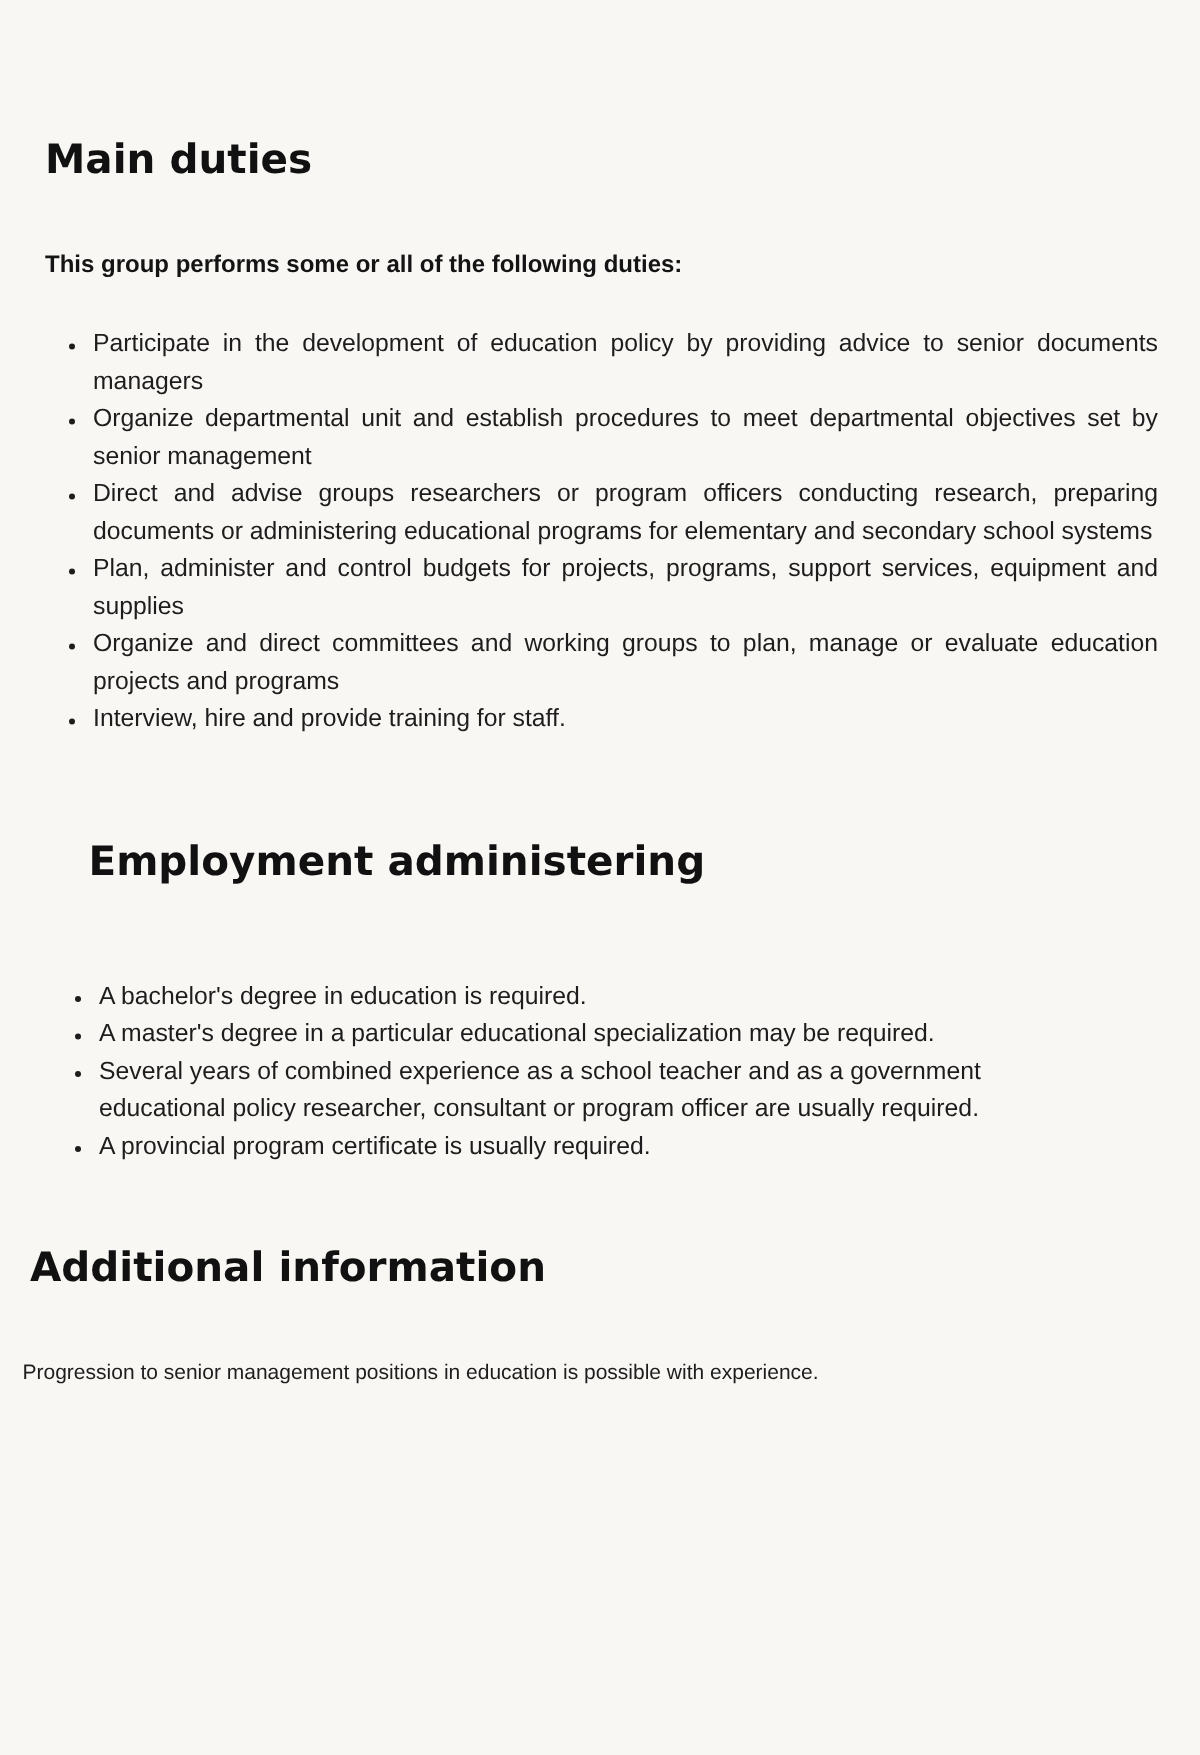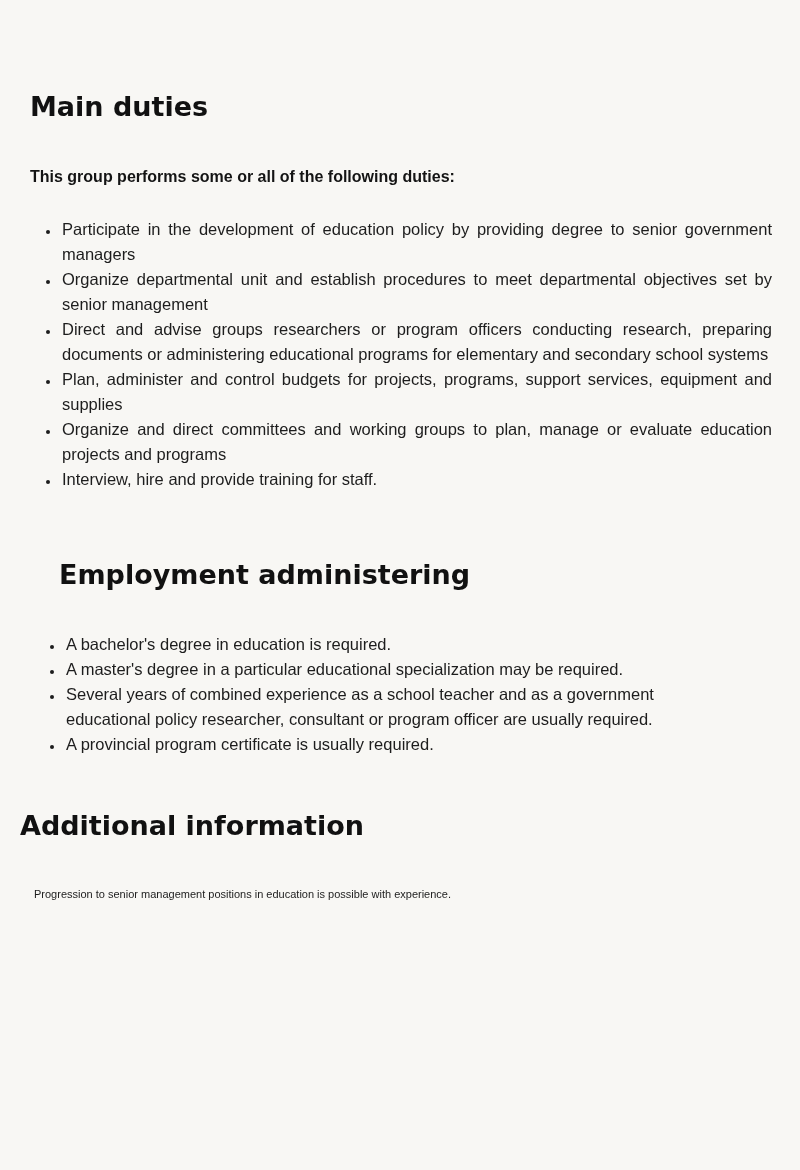--- a/index.html
+++ b/index.html
@@ -68,46 +68,46 @@
     color: #1d1d1d;
   }
   ul.duties-list {
     margin-top: 30px;
     padding-left: 60px;
     width: 712px;
     box-sizing: content-box;
     text-align: justify;
   }
   ul.requirements-list {
-    margin-top: 40px;
+    margin-top: 60px;
     padding-left: 64px;
     width: 650px;
     text-align: left;
   }
 
   
   .note-paragraph {
-    font-size: 11px;
+    font-size: 14px;
     line-height: 21px;
     color: #1d1d1d;
-    margin: 41px 60px 0 34px;
+    margin: 41px 60px 0 15px;
   }
 </style>
 </head>
 <body>
 
 <div class="page">
 
   <section>
     <h1 class="section-title" id="main-duties-title">Main duties</h1>
 
     <p class="intro">This group performs some or all of the following duties:</p>
 
     <ul class="bullets duties-list">
-      <li>Participate in the development of education policy by providing degree to senior government managers</li>
+      <li>Participate in the development of education policy by providing advice to senior documents managers</li>
       <li>Organize departmental unit and establish procedures to meet departmental objectives set by senior management</li>
       <li>Direct and advise groups researchers or program officers conducting research, preparing documents or administering educational programs for elementary and secondary school systems</li>
       <li>Plan, administer and control budgets for projects, programs, support services, equipment and supplies</li>
       <li>Organize and direct committees and working groups to plan, manage or evaluate education projects and programs</li>
       <li>Interview, hire and provide training for staff.</li>
     </ul>
   </section>
 
   <section>
     <h1 class="section-title" id="employment-title">Employment administering</h1>

